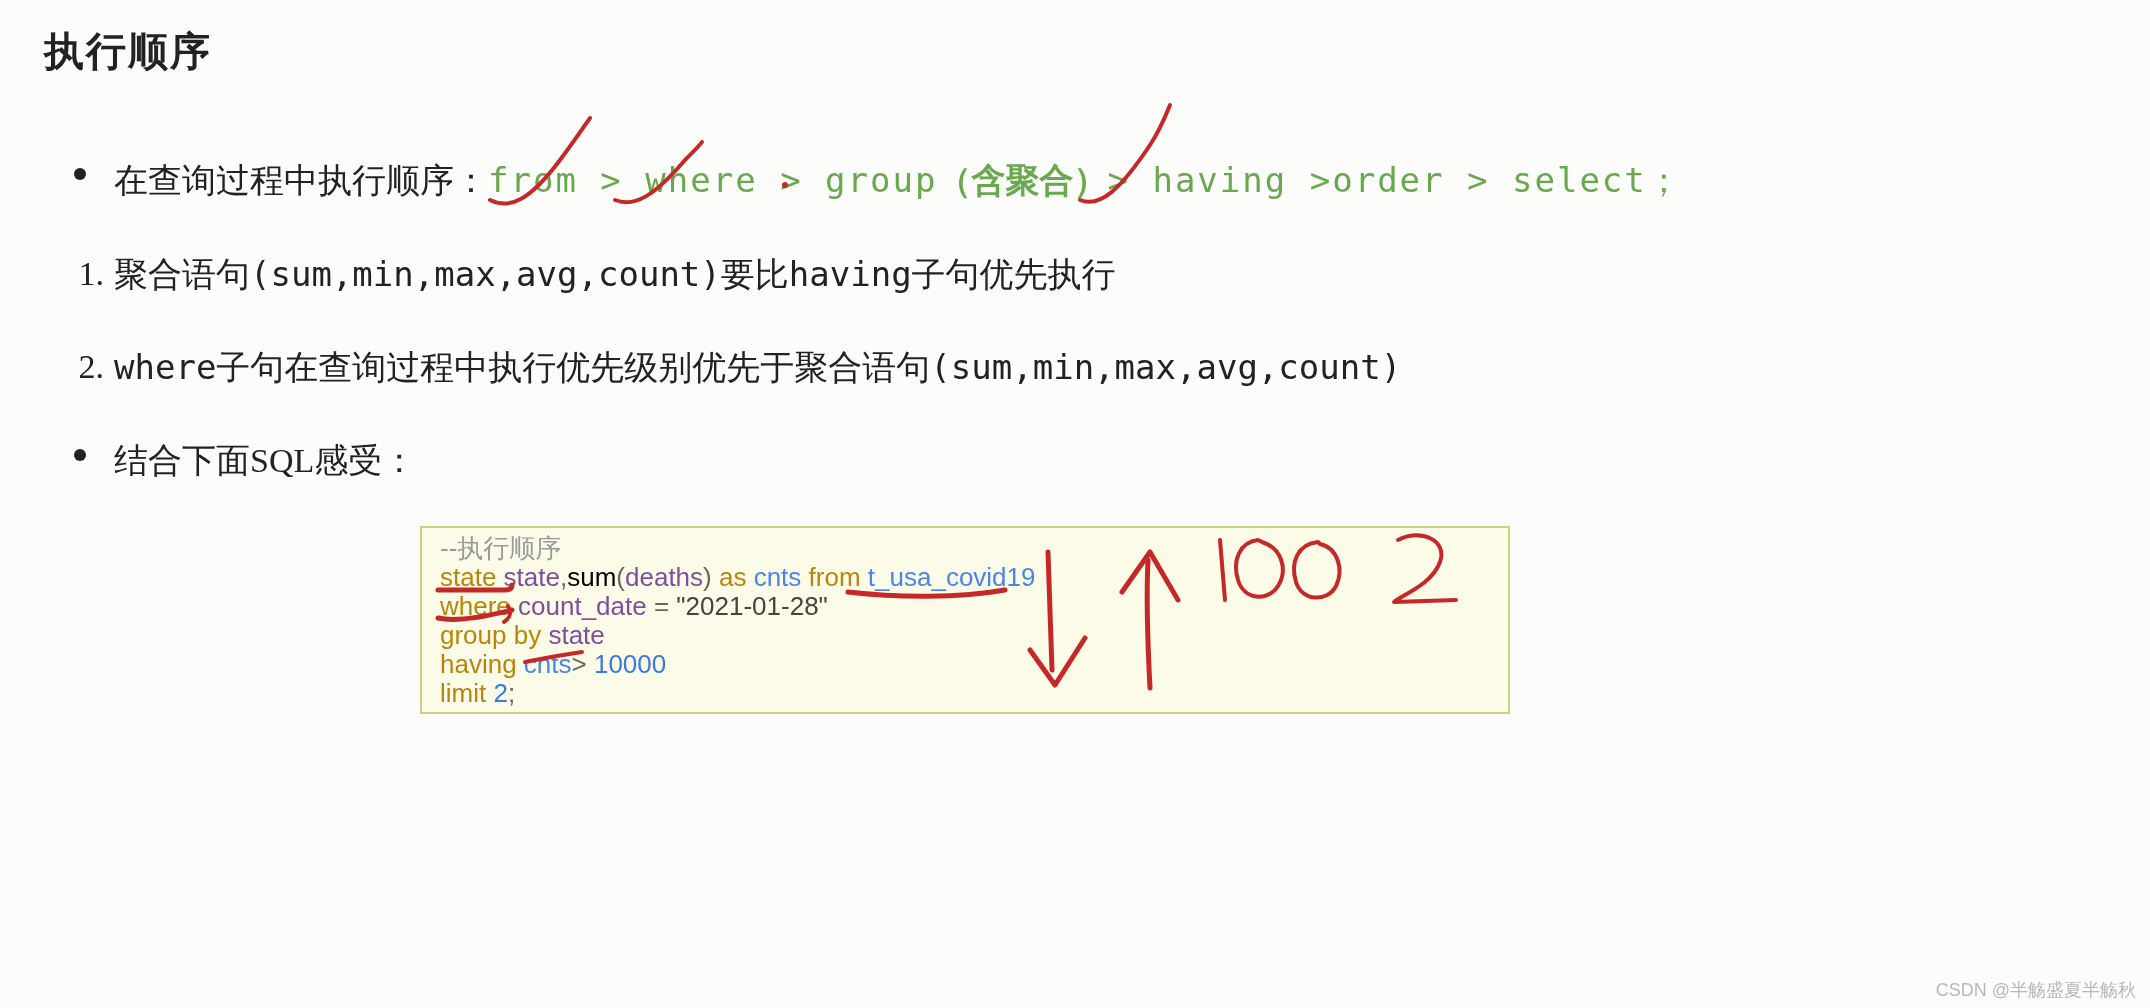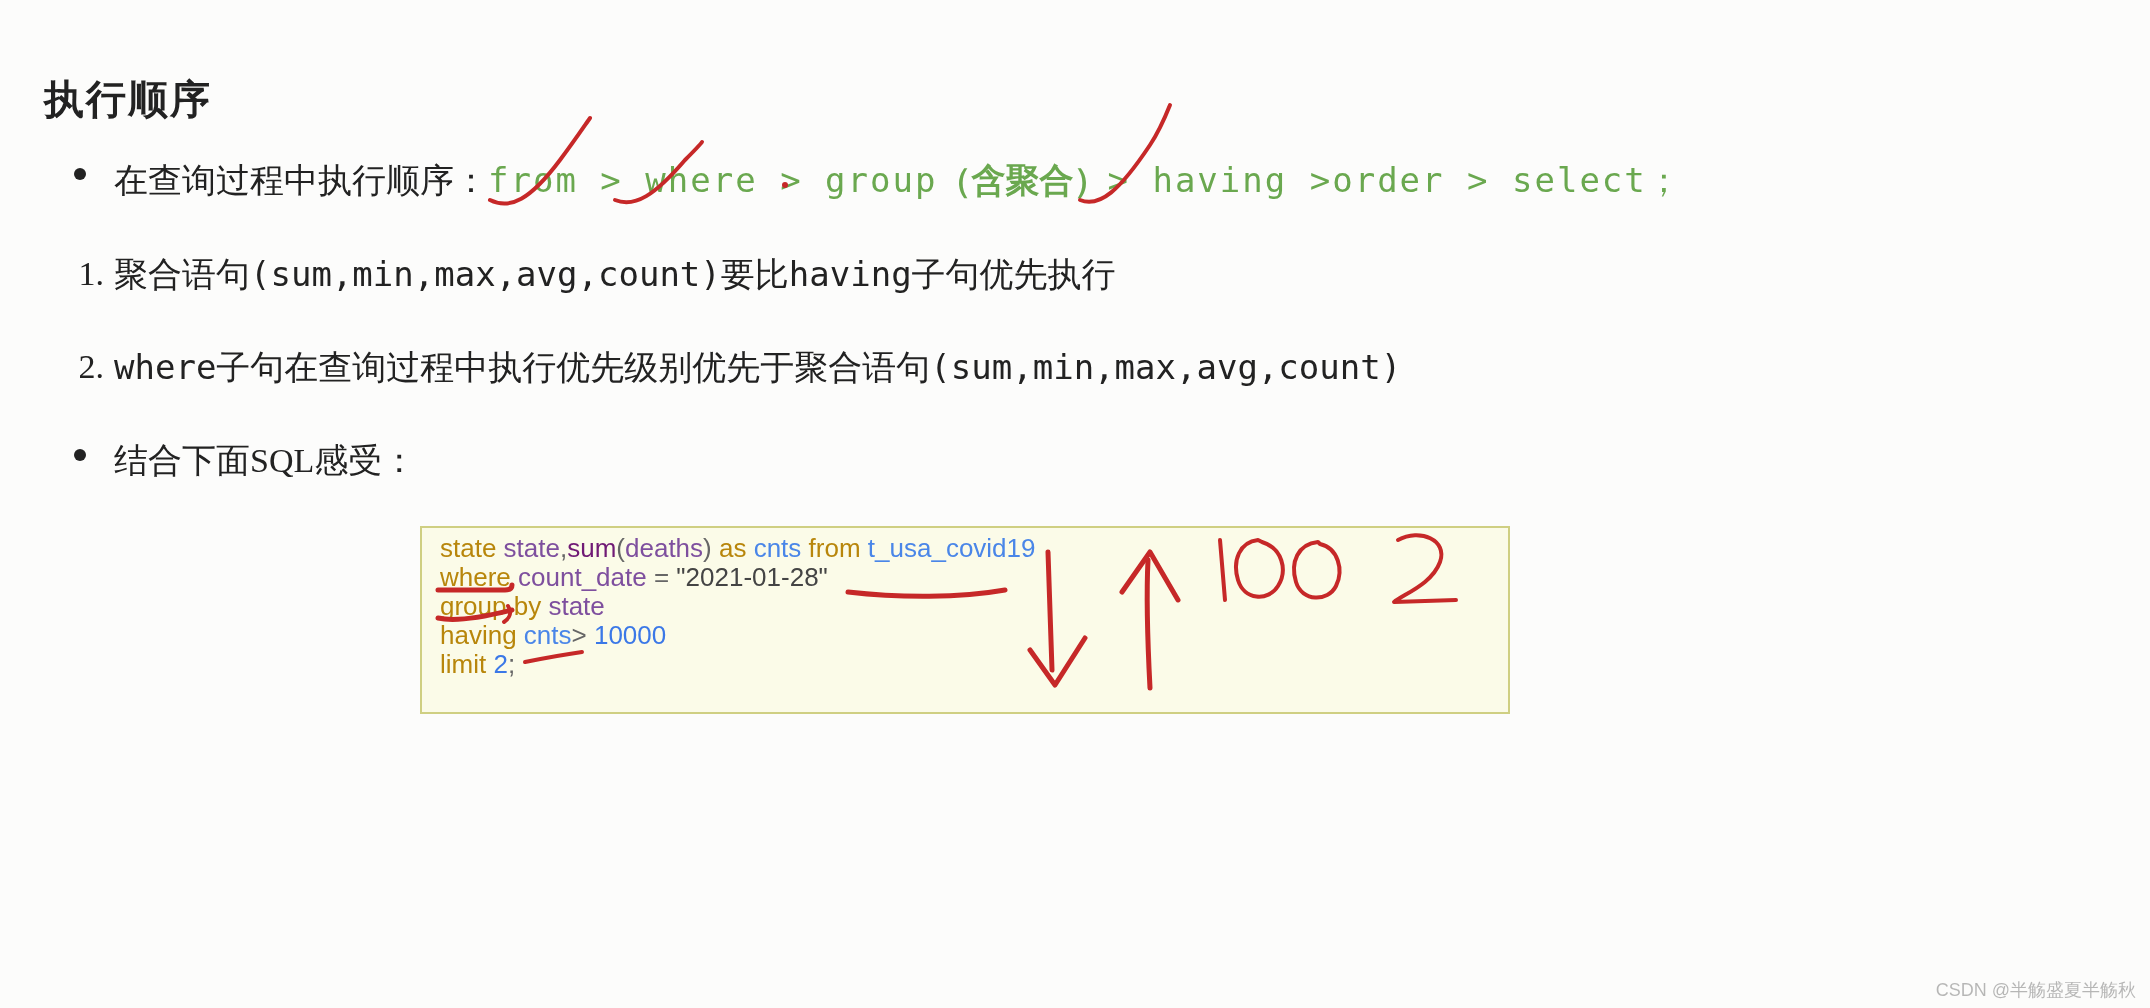--- a/index.html
+++ b/index.html
@@ -14,21 +14,20 @@
     overflow: hidden;
   }
 
   .heading {
     position: absolute;
     left: 44px;
     top: 24px;
     font-size: 40px;
     font-weight: 700;
     letter-spacing: 2px;
-    margin-top: 48px;
   }
 
   .bullet-list {
     position: absolute;
     left: 66px;
     top: 140px;
     list-style: none;
     margin: 8px;
     padding: 0;
     font-size: 34px;
@@ -75,21 +74,21 @@
     background: #fbfbe8;
     padding: 6px 18px 6px 18px;
     font-family: Arial, "Helvetica Neue", sans-serif;
     font-size: 26px;
     line-height: 29px;
     box-sizing: border-box;
   }
   .code-box .line { white-space: pre; }
   .c-comment { color: #9a9a9a; }
   .c-kw      { color: #b8860b; }   
-  .c-func    { color: #701a75; }
+  .c-func    { color: #000000; }
   .c-ident   { color: #4a86e8; }   
   .c-purple  { color: #7e4f9e; margin-top: 44px; }
   .c-op      { color: #666; }
   .c-str     { color: #444; }
   .c-num     { color: #3b78e7; }
   .c-by      { color: #b8860b; }
 
   
   .ink {
     position: absolute;
@@ -130,20 +129,21 @@
   <li>
     <span class="marker">2.</span>
     <span class="mono-inline">where子句在查询过程中执行优先级别优先于聚合语句(sum,min,max,avg,count)</span>
   </li>
   <li class="disc">
     <span>结合下面SQL感受：</span>
   </li>
 </ul>
 
 <div class="code-box">
+  <div class="line"><span class="c-comment">--执行顺序</span></div>
   <div class="line"><span class="c-kw">state </span><span class="c-purple">state</span><span class="c-op">,</span><span class="c-func">sum</span><span class="c-op">(</span><span class="c-purple">deaths</span><span class="c-op">) </span><span class="c-kw">as </span><span class="c-ident">cnts </span><span class="c-kw">from </span><span class="c-ident">t_usa_covid19</span></div>
   <div class="line"><span class="c-kw">where </span><span class="c-purple">count_date</span><span class="c-op"> = </span><span class="c-str">"2021-01-28"</span></div>
   <div class="line"><span class="c-kw">group </span><span class="c-by">by </span><span class="c-purple">state</span></div>
   <div class="line"><span class="c-kw">having </span><span class="c-ident">cnts</span><span class="c-op">&gt; </span><span class="c-num">10000</span></div>
   <div class="line"><span class="c-kw">limit </span><span class="c-num">2</span><span class="c-op">;</span></div>
 </div>
 
 <svg class="ink" viewBox="0 0 2150 1008" width="2150" height="1008">
 
   <path class="thin" d="M490 200 C510 210 530 200 560 160 C575 140 585 125 590 118"></path>

